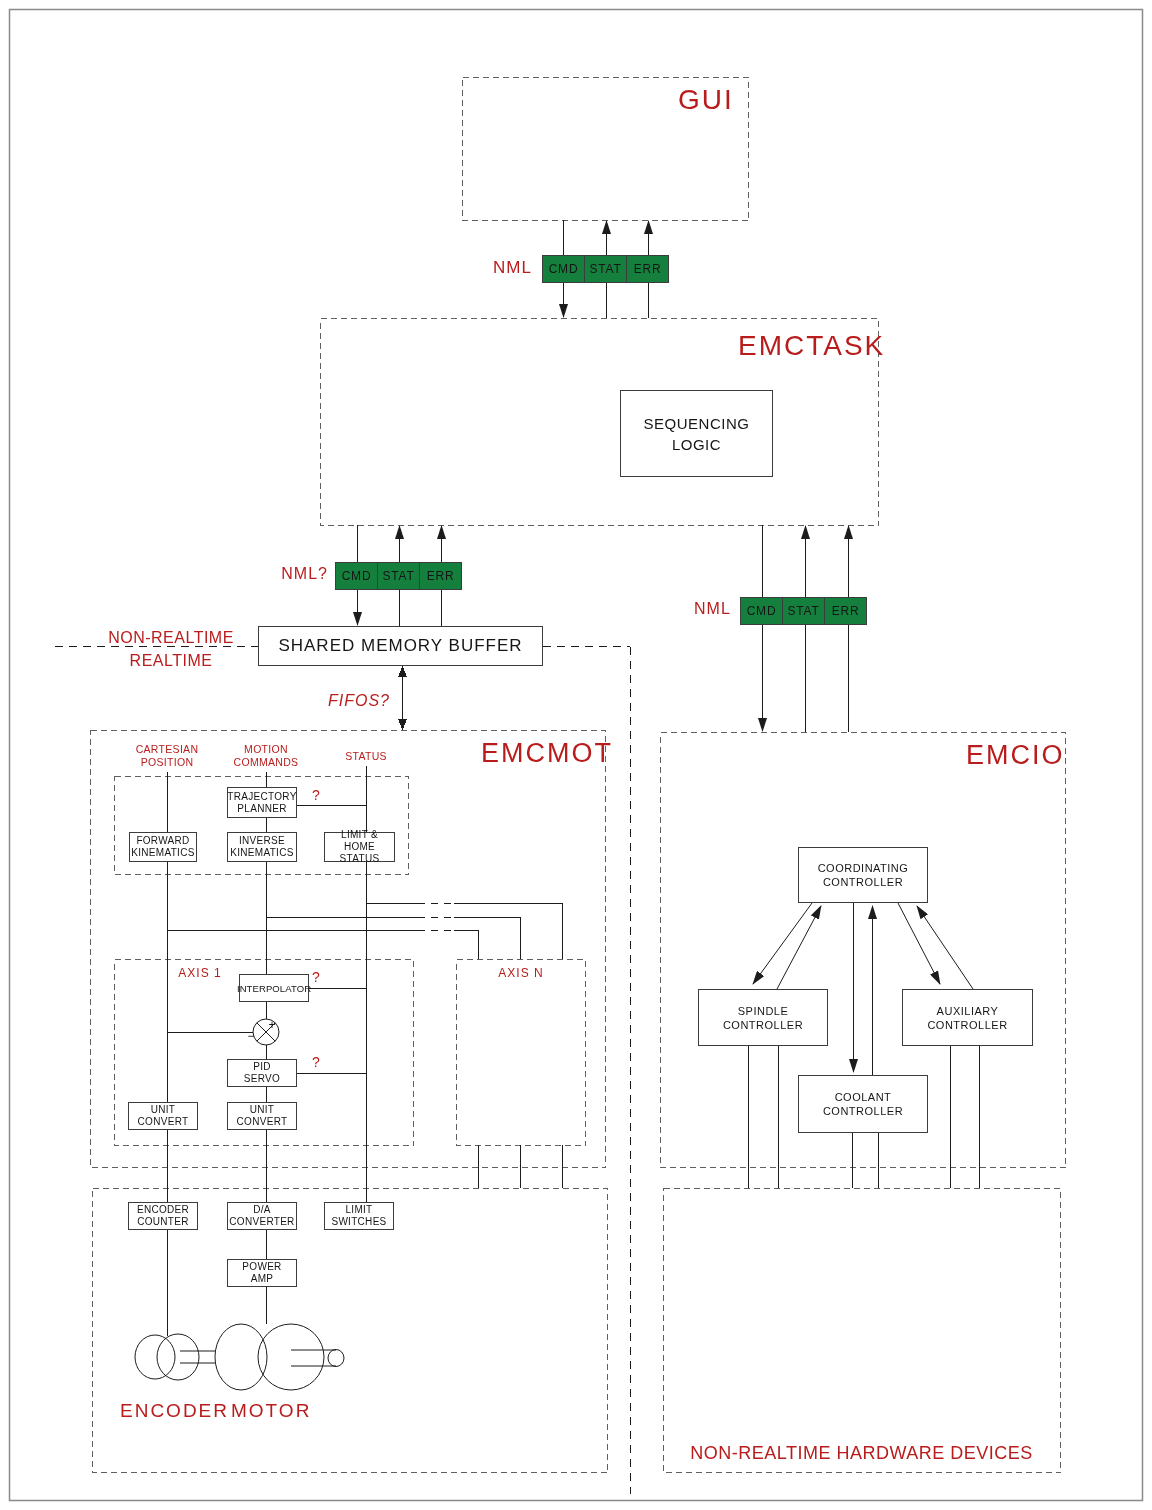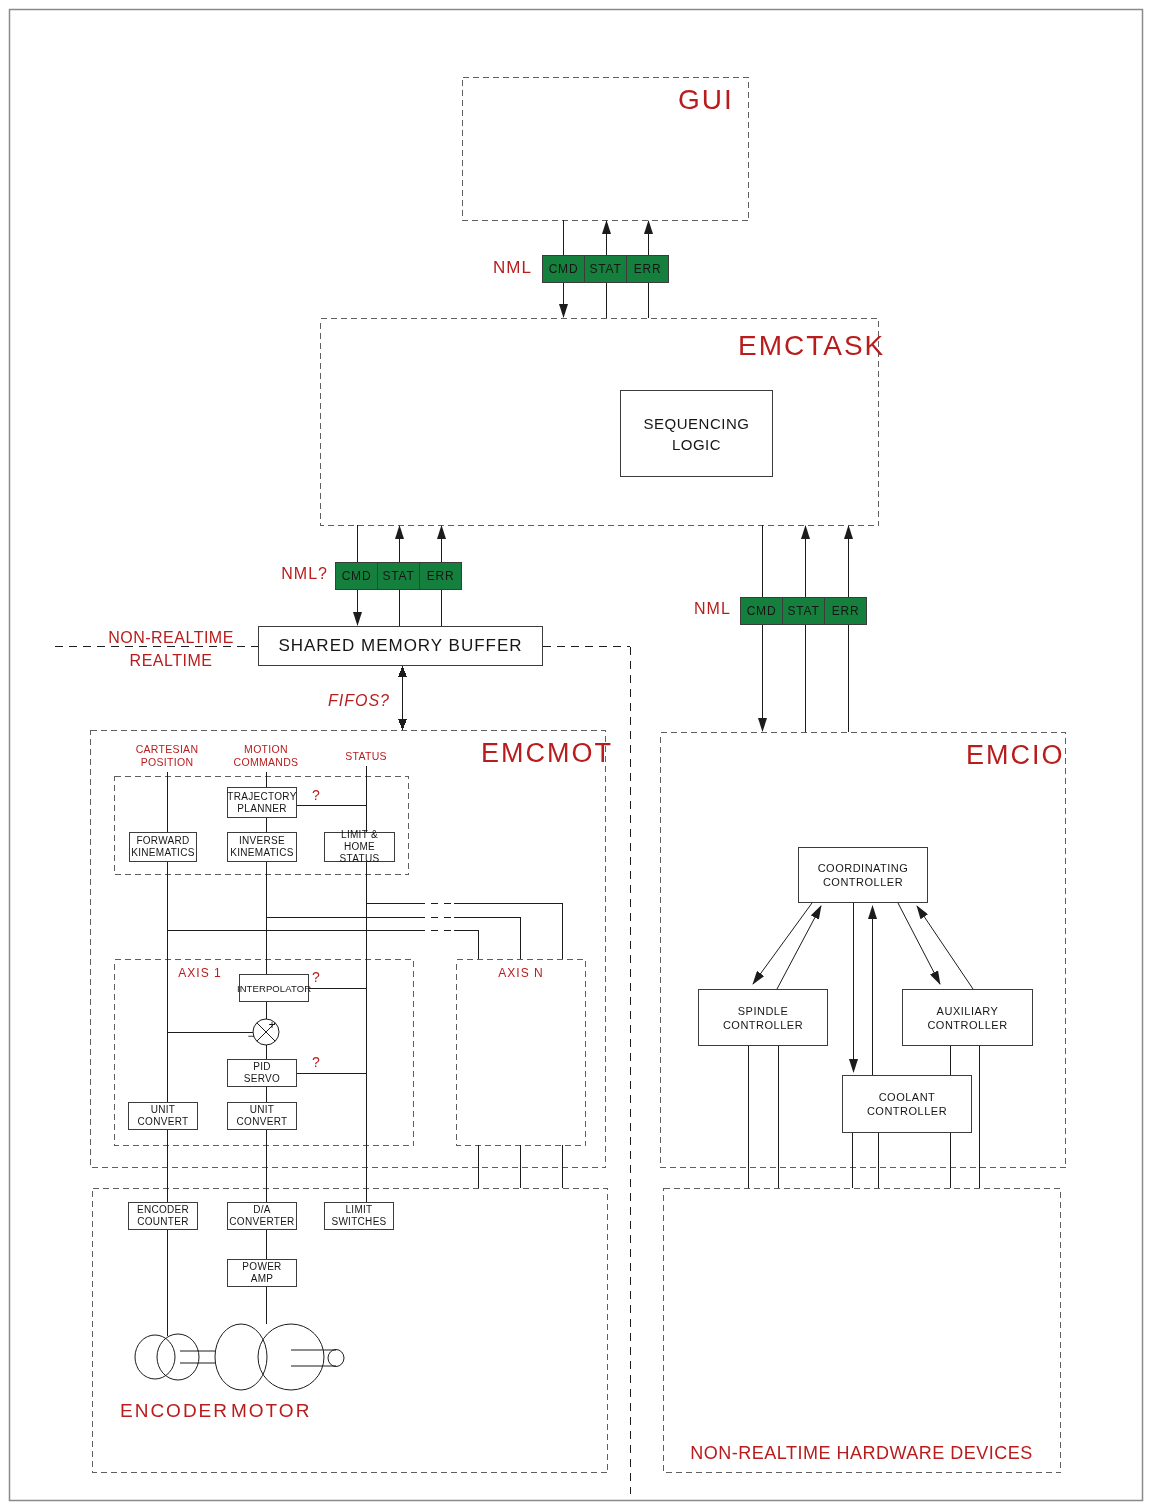--- a/index.html
+++ b/index.html
@@ -249,21 +249,21 @@
 CONVERT</div>
   <div class="box t10" style="left:227px;top:1102px;width:70px;height:28px;">UNIT
 CONVERT</div>
 
   <div class="box t11" style="left:798px;top:847px;width:130px;height:56px;">COORDINATING
 CONTROLLER</div>
   <div class="box t11" style="left:698px;top:989px;width:130px;height:57px;">SPINDLE
 CONTROLLER</div>
   <div class="box t11" style="left:902px;top:989px;width:131px;height:57px;">AUXILIARY
 CONTROLLER</div>
-  <div class="box t11" style="left:798px;top:1075px;width:130px;height:58px;margin-left:44px;">COOLANT
+  <div class="box t11" style="left:798px;top:1075px;width:130px;height:58px;">COOLANT
 CONTROLLER</div>
 
   <div class="box t10" style="left:128px;top:1202px;width:70px;height:28px;">ENCODER
 COUNTER</div>
   <div class="box t10" style="left:227px;top:1202px;width:70px;height:28px;">D/A
 CONVERTER</div>
   <div class="box t10" style="left:324px;top:1202px;width:70px;height:28px;">LIMIT
 SWITCHES</div>
   <div class="box t10" style="left:227px;top:1259px;width:70px;height:28px;">POWER
 AMP</div>

